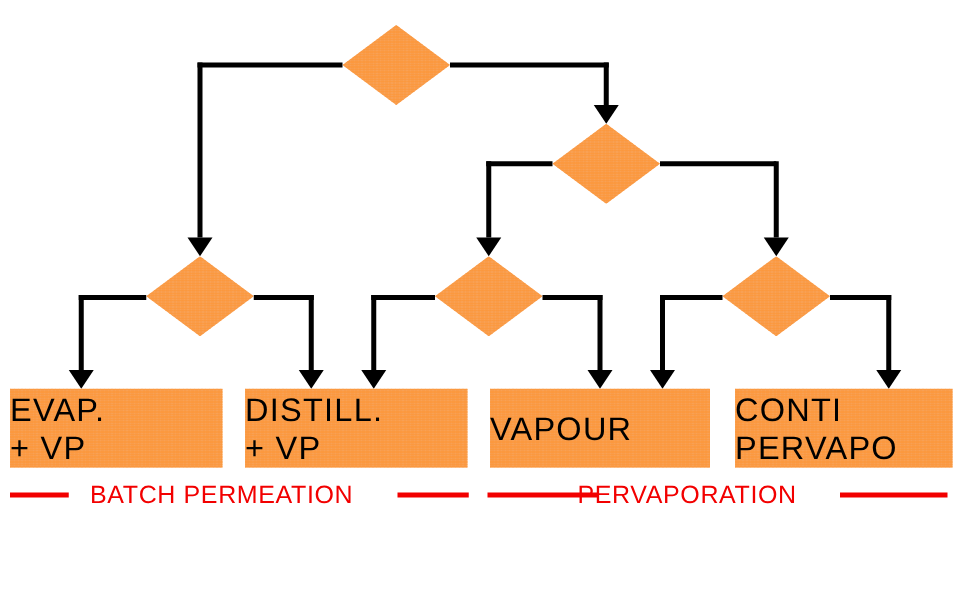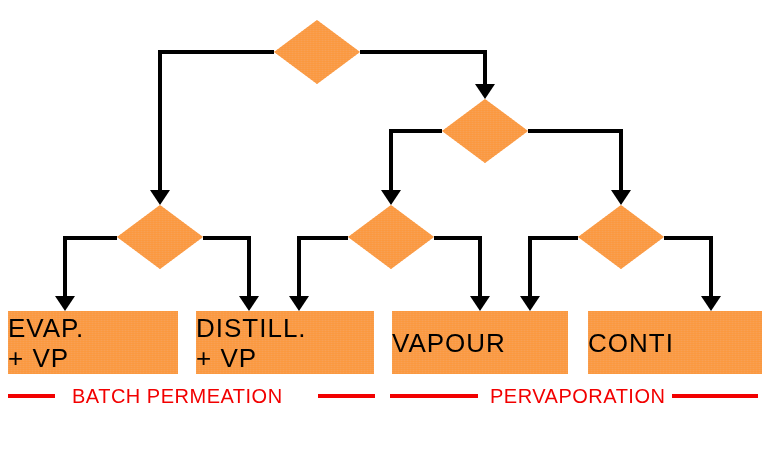--- a/index.html
+++ b/index.html
@@ -137,22 +137,23 @@
   </div>
   <div class="result-box orange-fill" style="left:196px; width:178px;">
     <span>DISTILL.</span>
     <span>+ VP</span>
   </div>
   <div class="result-box orange-fill" style="left:392px; width:176px;">
     <span>VAPOUR</span>
   </div>
   <div class="result-box orange-fill" style="left:588px; width:174px;">
     <span>CONTI</span>
+    <span>PERVAPO</span>
   </div>
 
   <div class="footer-line" style="left:8px; width:47px;"></div>
   <div class="footer-label" style="left:72px;">BATCH PERMEATION</div>
   <div class="footer-line" style="left:318px; width:57px;"></div>
   <div class="footer-line" style="left:390px; width:88px;"></div>
-  <div class="footer-label" style="left:490px;">PERVAPORATION</div>
+  <div class="footer-label" style="left:462px;">PERVAPORATION</div>
   <div class="footer-line" style="left:672px; width:86px;"></div>
 
 </div>
 
 </body></html>

